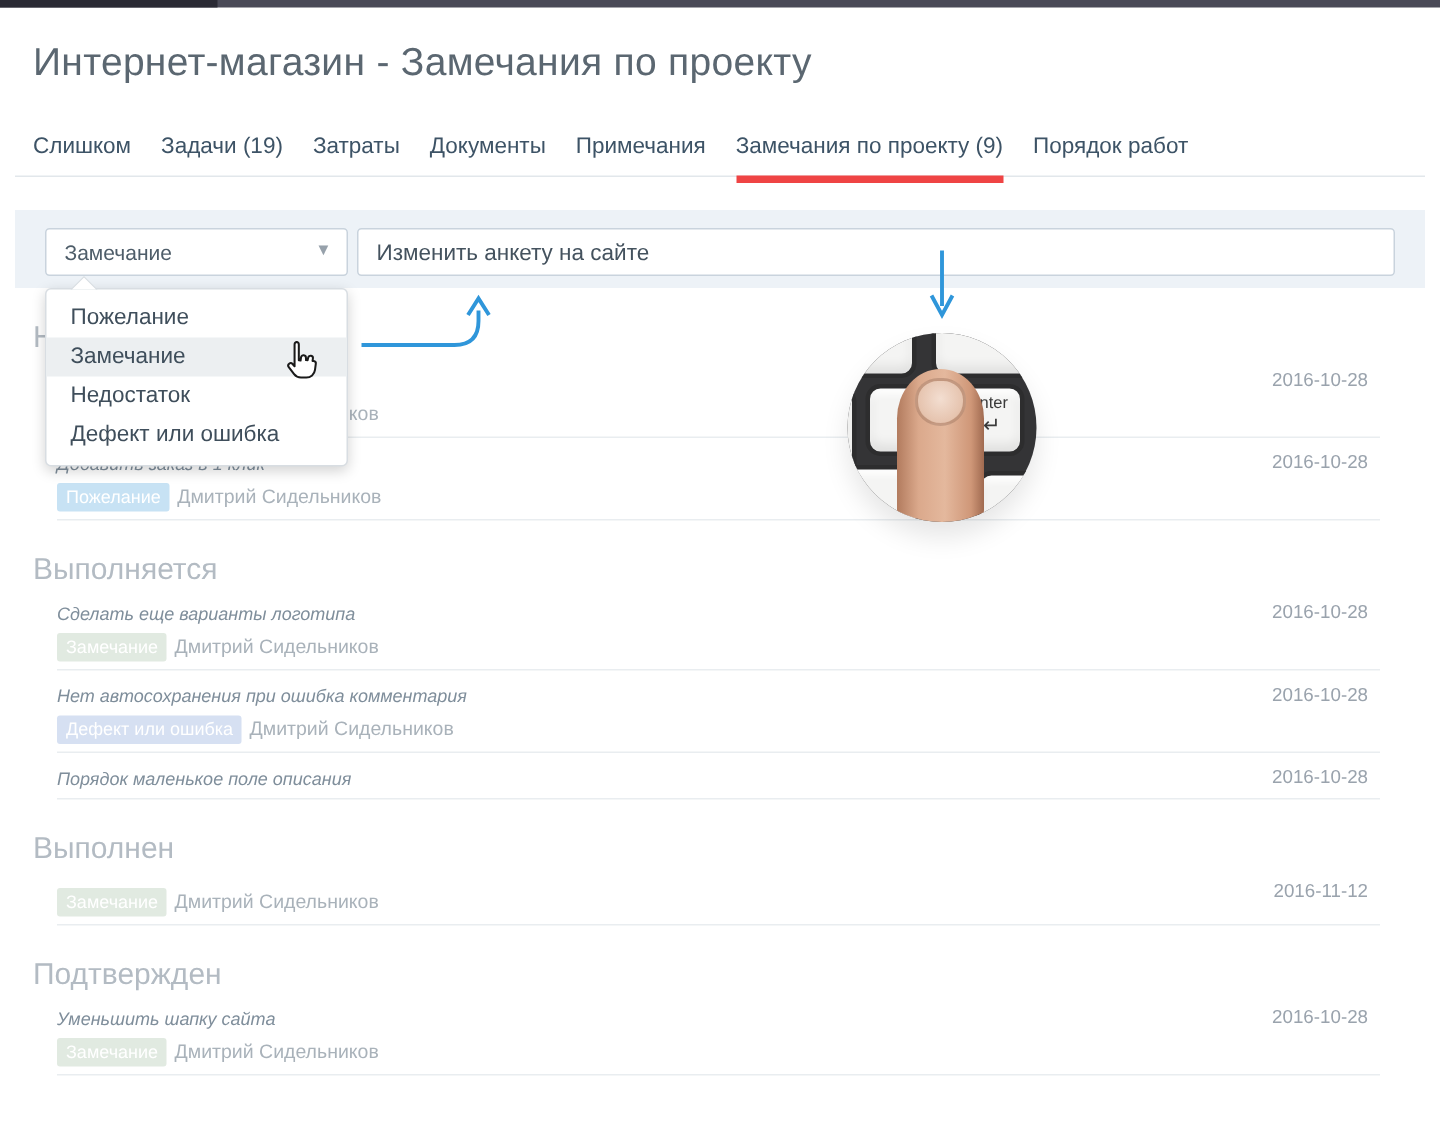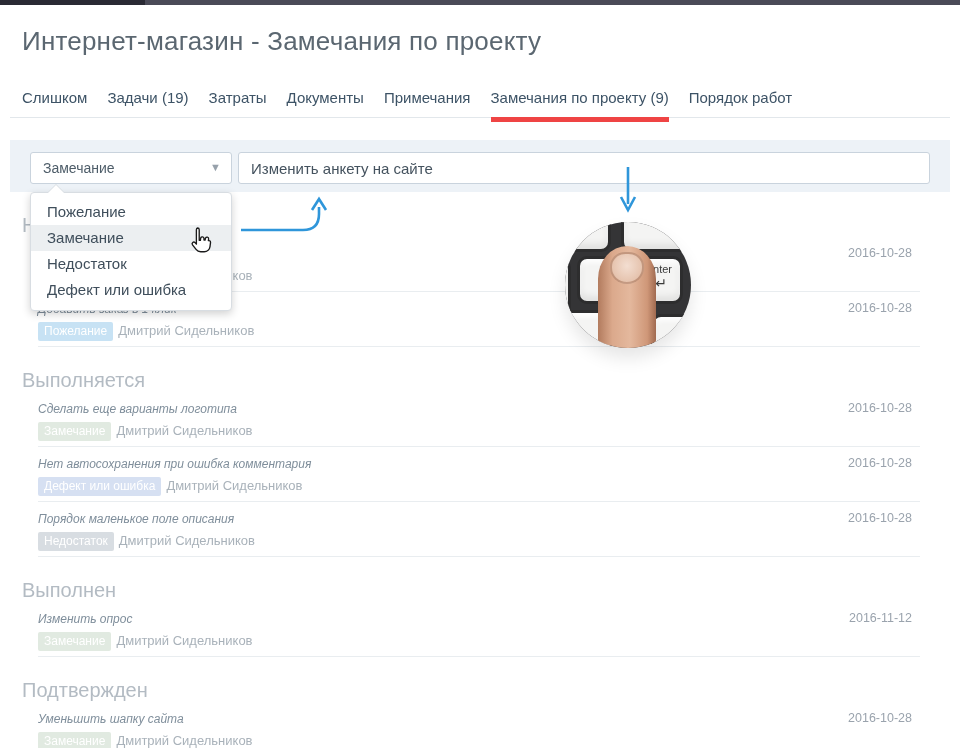--- a/index.html
+++ b/index.html
@@ -152,28 +152,26 @@
           <div class="row-meta"><span class="badge" style="background: rgb(225, 234, 225);">Замечание</span><span>Дмитрий Сидельников</span></div>
           <span class="row-date">2016-10-28</span>
         </div>
         <div class="row">
           <div class="row-title">Нет автосохранения при ошибка комментария</div>
           <div class="row-meta"><span class="badge" style="background: rgb(214, 224, 242);">Дефект или ошибка</span><span>Дмитрий Сидельников</span></div>
           <span class="row-date">2016-10-28</span>
         </div>
         <div class="row">
           <div class="row-title">Порядок маленькое поле описания</div>
-          <div class="row-meta"><span class="badge" style="background: rgb(216, 221, 226);">Недостаток</span><span>Дмитрий Сидельников</span></div>
           <span class="row-date">2016-10-28</span>
         </div>
       </div>
       <div class="section-title">Выполнен</div>
       <div class="rows">
         <div class="row">
-          <div class="row-title">Изменить опрос</div>
           <div class="row-meta"><span class="badge" style="background: rgb(225, 234, 225);">Замечание</span><span>Дмитрий Сидельников</span></div>
           <span class="row-date">2016-11-12</span>
         </div>
       </div>
       <div class="section-title">Подтвержден</div>
       <div class="rows">
         <div class="row">
           <div class="row-title">Уменьшить шапку сайта</div>
           <div class="row-meta"><span class="badge" style="background: rgb(225, 234, 225);">Замечание</span><span>Дмитрий Сидельников</span></div>
           <span class="row-date">2016-10-28</span>

